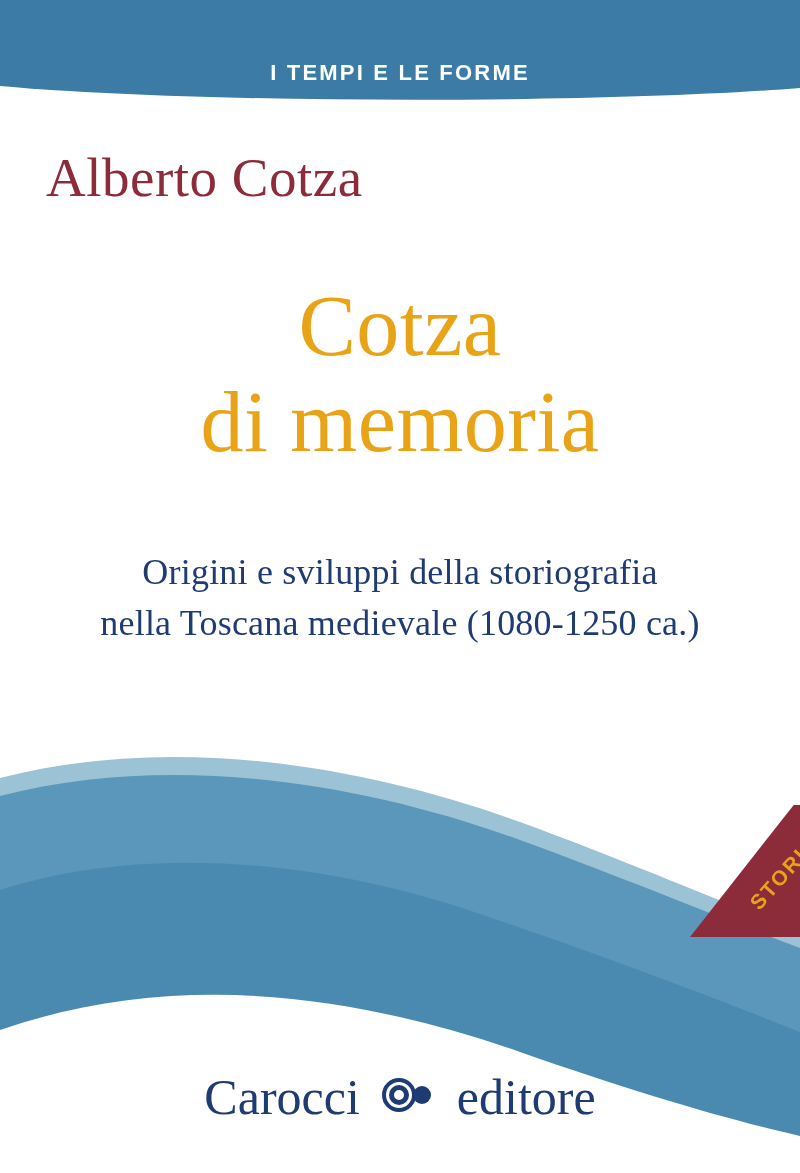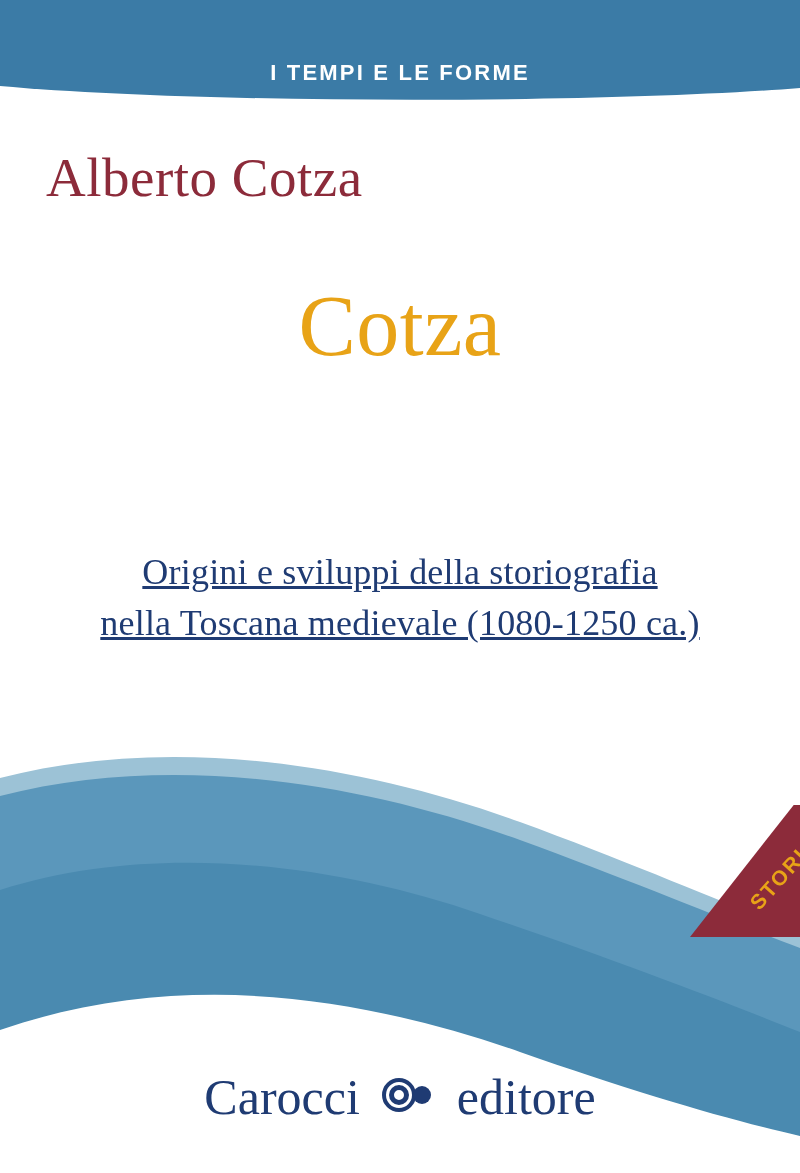--- a/index.html
+++ b/index.html
@@ -79,21 +79,20 @@
     width: 800px;
     text-align: center;
     font-family: "Liberation Serif", serif;
     font-size: 36px;
     line-height: 1.42;
     color: #1f3b73;
     letter-spacing: 0.2px;
   }
   .subtitle .line {
     display: block;
-    text-decoration: underline;
   }
   
   .wave {
     position: absolute;
     left: 0;
     top: 700px;
     width: 800px;
     height: 473px;
   }
   .wave svg {
@@ -153,20 +152,21 @@
       <path d="M0,0 L800,0 L800,88 C600,104 200,104 0,86 Z" fill="#3b7ba6"></path>
       <path d="M0,86 C200,104 600,104 800,88 L800,96 C600,112 200,112 0,94 Z" fill="#ffffff" opacity="0.0"></path>
     </svg>
     <div class="series-label">I TEMPI E LE FORME</div>
   </div>
 
   <div class="author">Alberto Cotza</div>
 
   <div class="title">
     <span class="line">Cotza</span>
+    <span class="line">di memoria</span>
   </div>
 
   <div class="subtitle">
     <span class="line">Origini e sviluppi della storiografia</span>
     <span class="line">nella Toscana medievale (1080-1250 ca.)</span>
   </div>
 
   <div class="wave">
     <svg width="800" height="473" viewBox="0 0 800 473" xmlns="http://www.w3.org/2000/svg">
       <defs>

